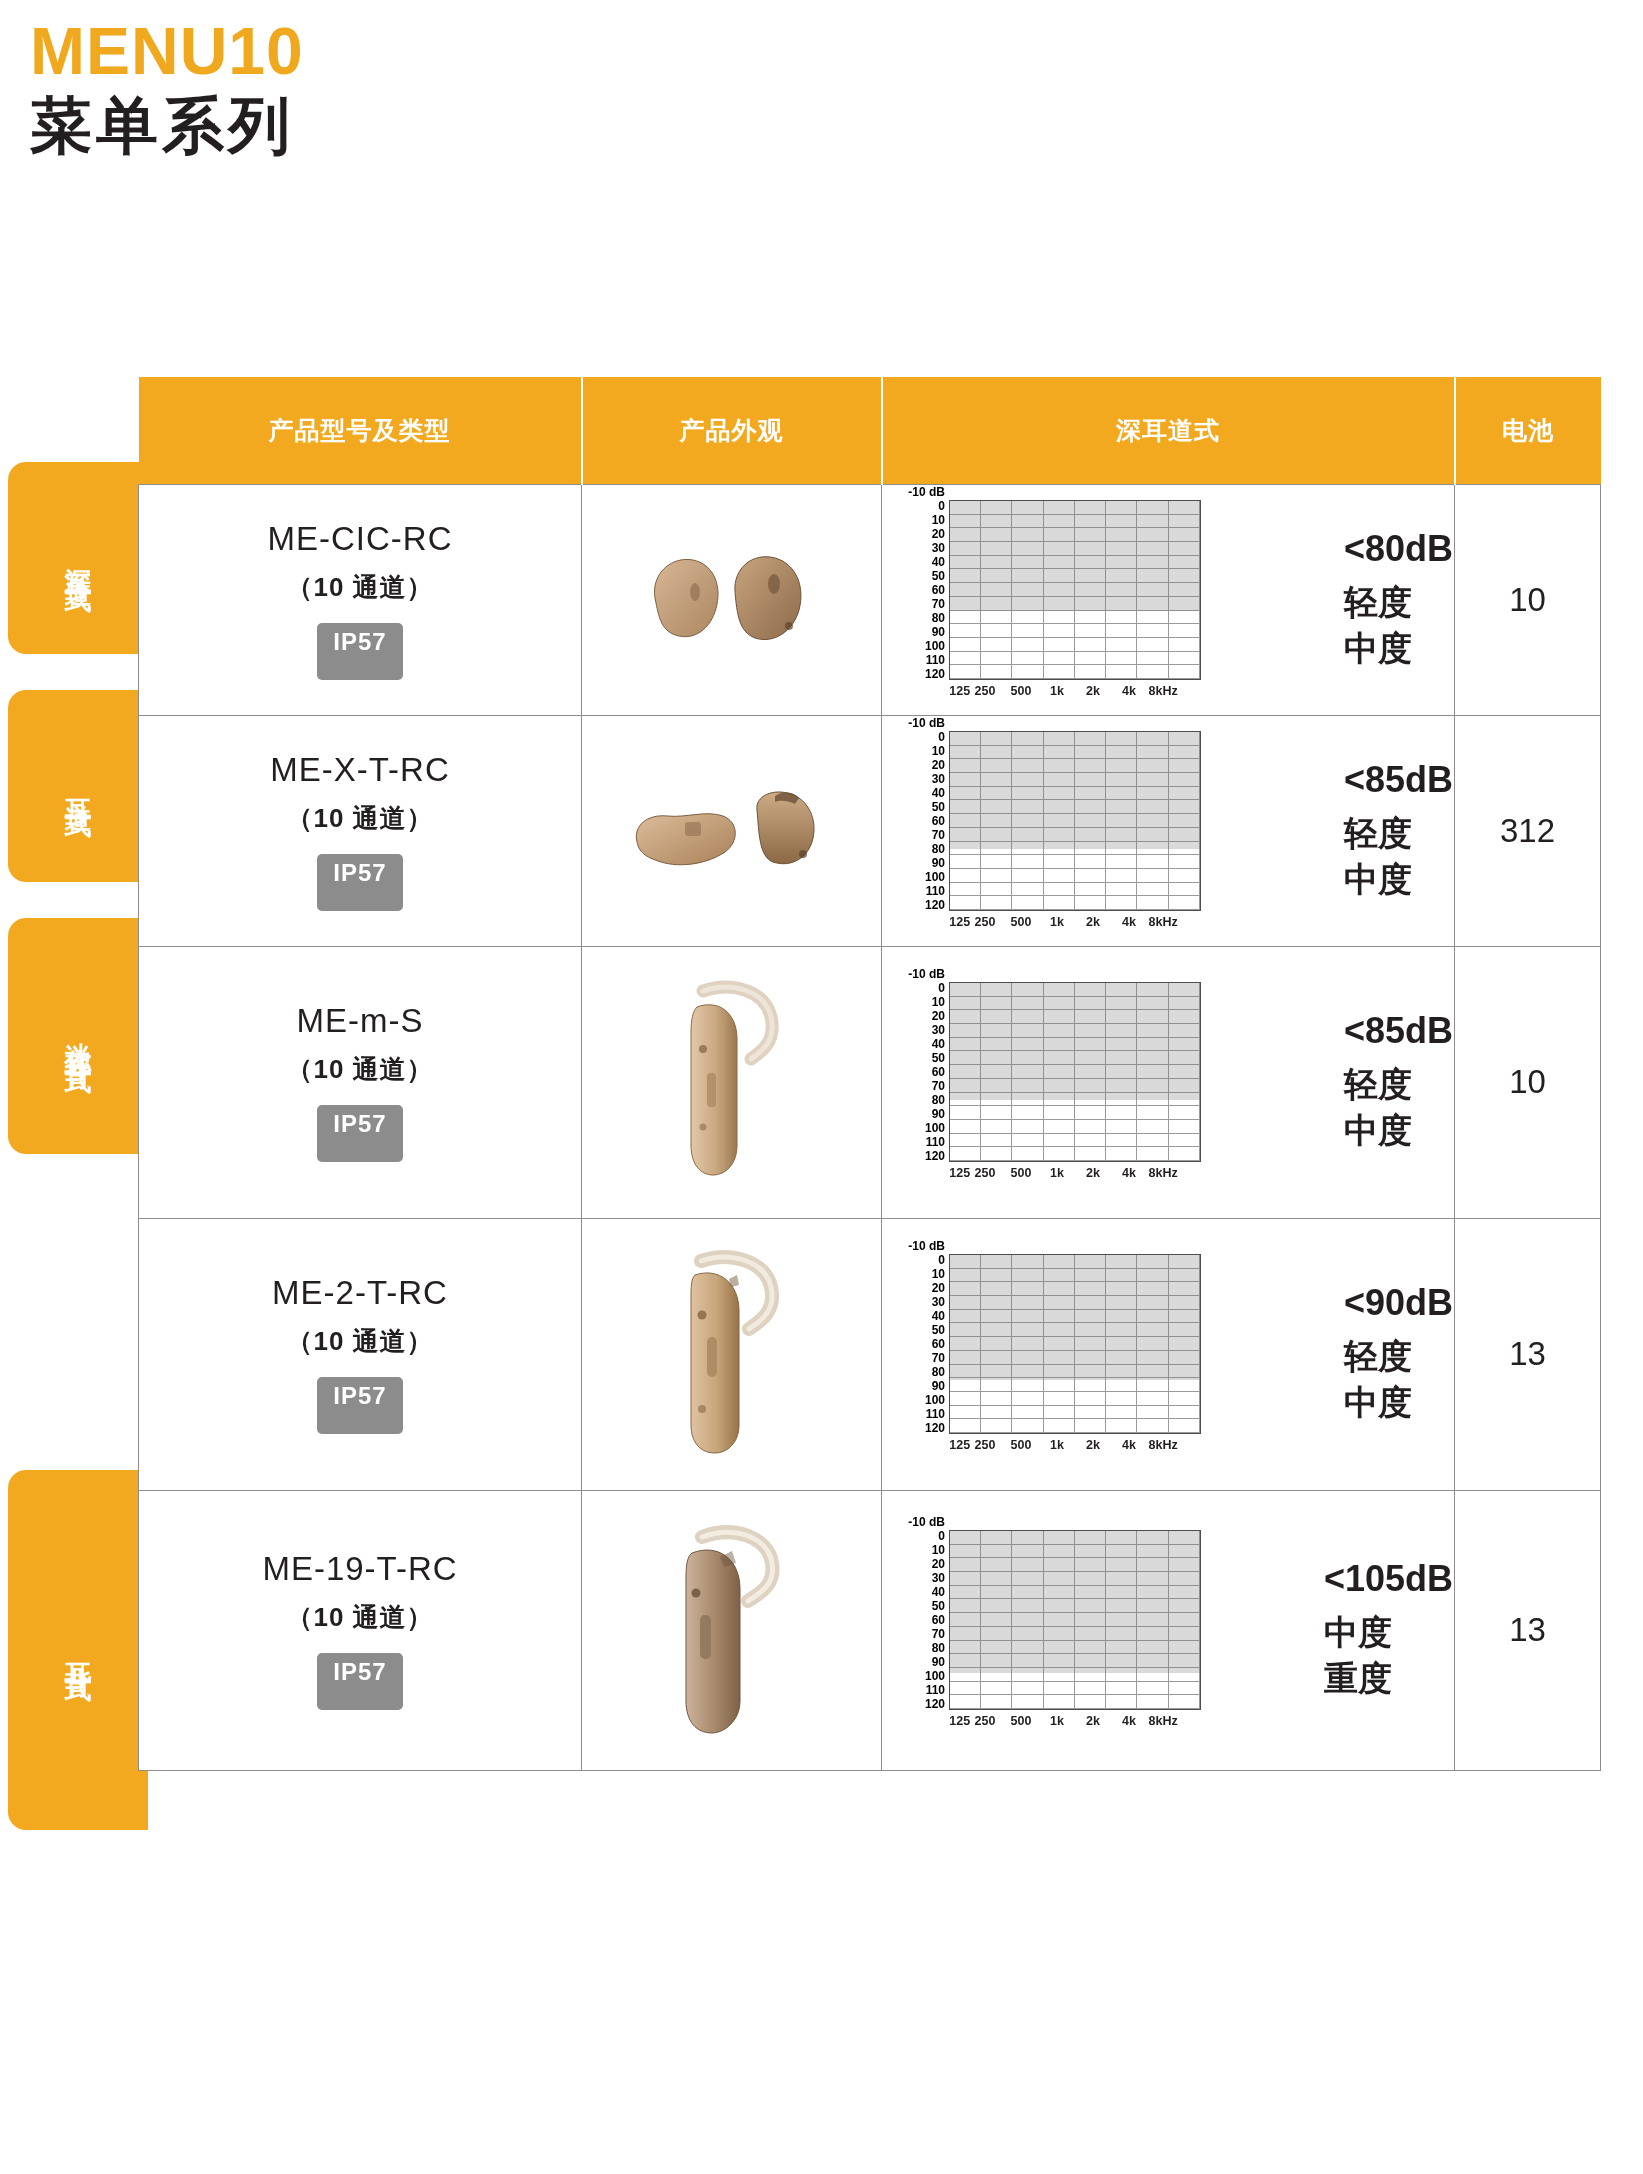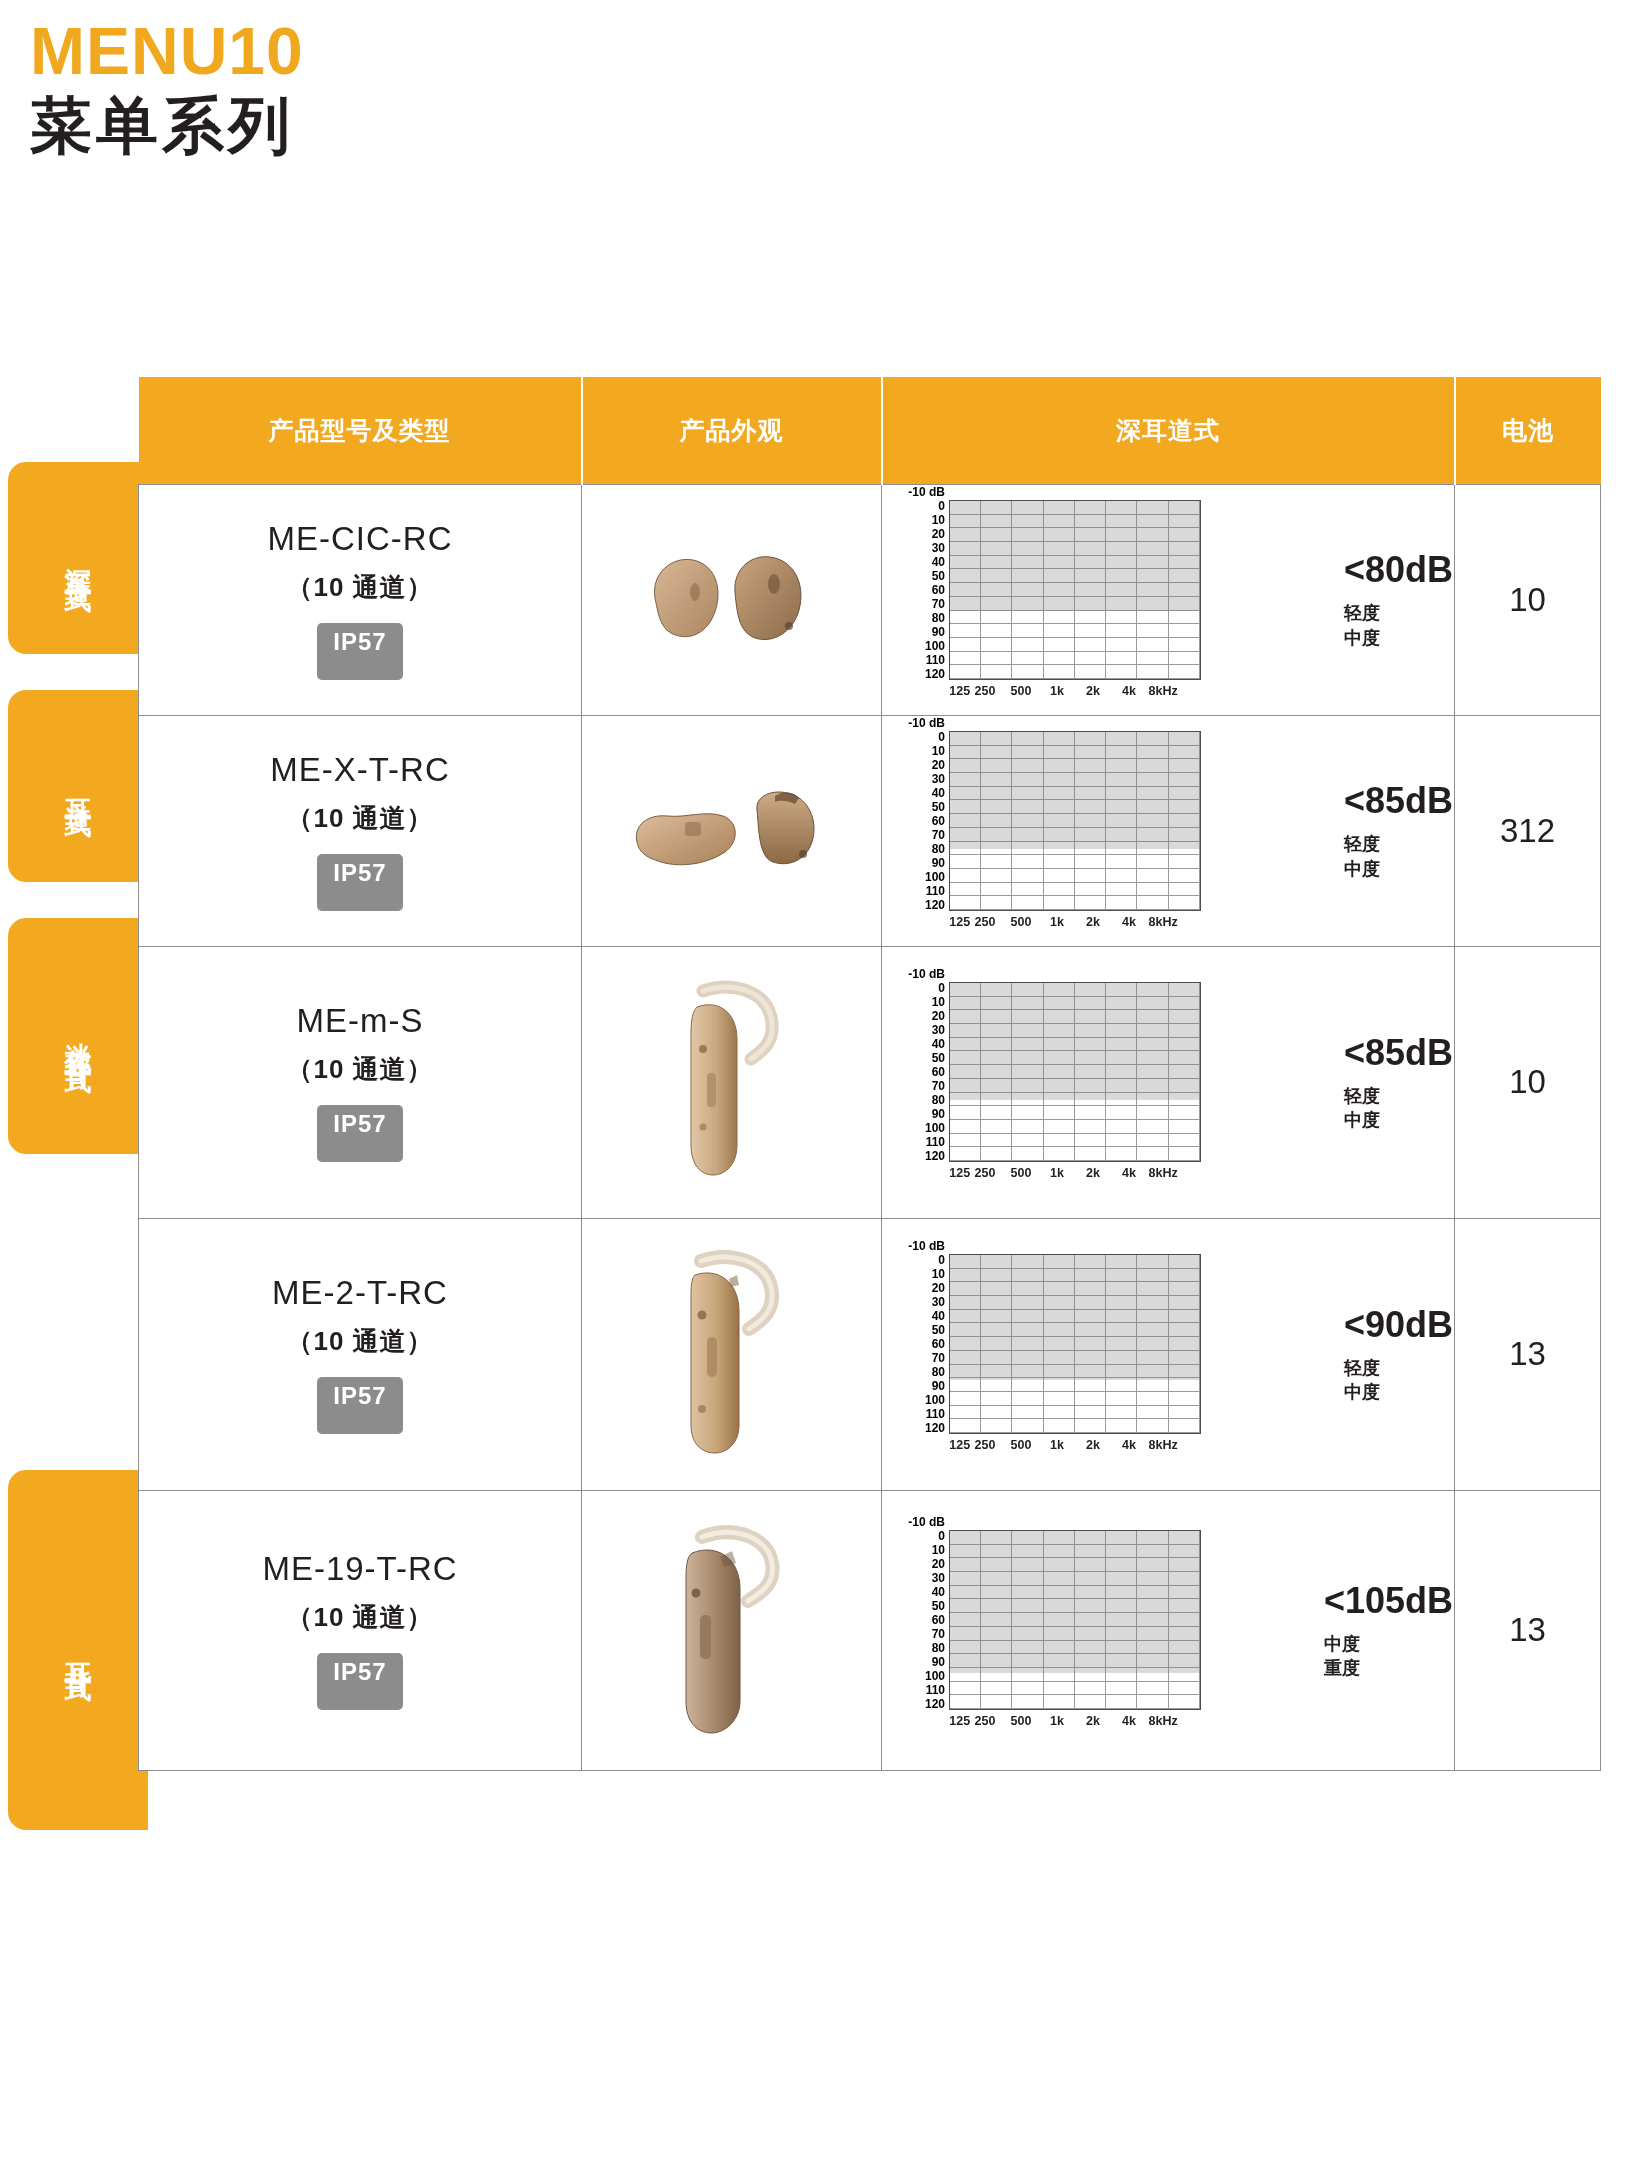--- a/index.html
+++ b/index.html
@@ -183,21 +183,21 @@
   .ag-xlab i:last-child { transform: translateX(-55%); }
 
   .fit-text { text-align: left; padding-left: 6px; }
   .fit-db {
     font-size: 36px;
     font-weight: bold;
     margin-bottom: 10px;
     white-space: nowrap;
   }
   .fit-lv {
-    font-size: 18px;
+    font-size: 34px;
     font-weight: bold;
     line-height: 1.35;
   }
 
   .prod-img { width: 100%; height: 100%; display:flex; align-items:center; justify-content:center; }
 </style>
 </head>
 <body>
 
 <div class="header">

